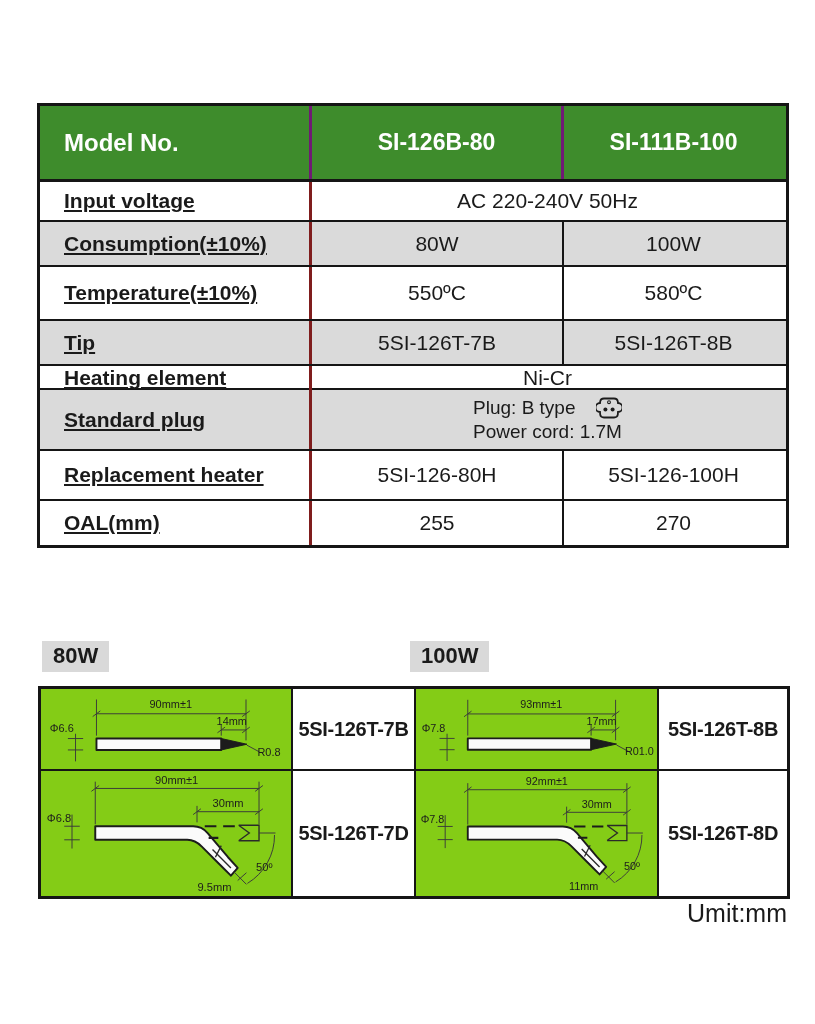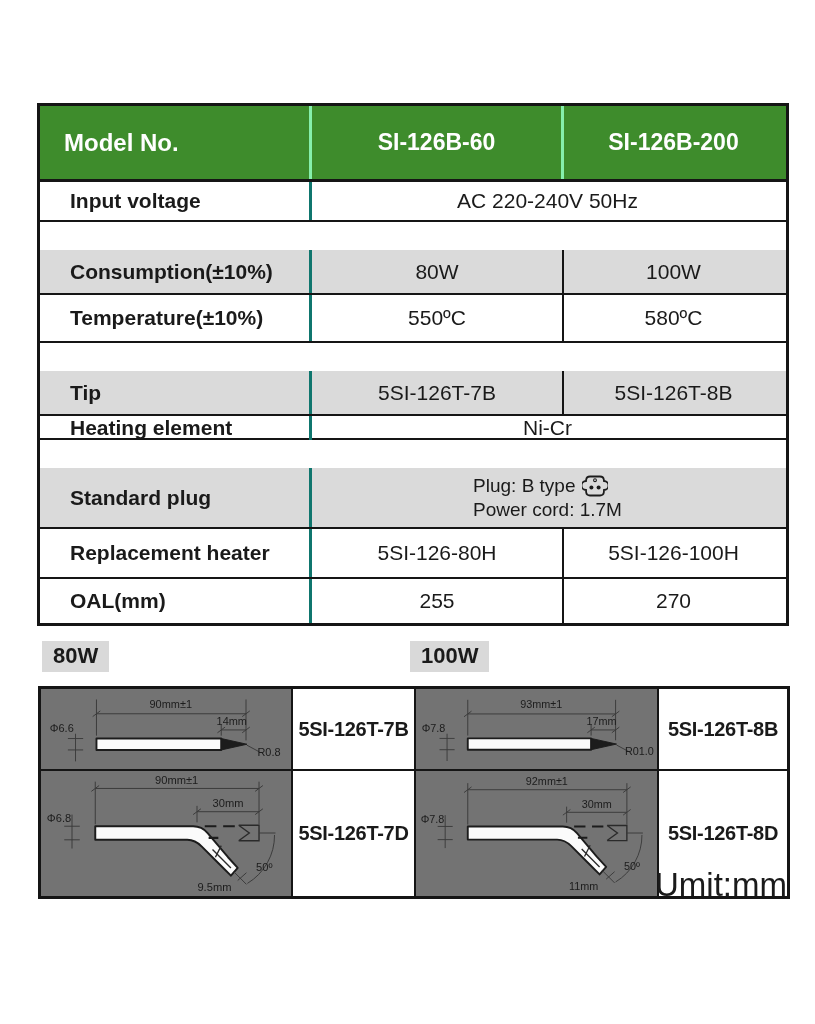--- a/index.html
+++ b/index.html
@@ -6,74 +6,74 @@
   body{width:815px;height:1024px;background:#ffffff;position:relative;
        font-family:"Liberation Sans",sans-serif;color:#1a1a1a;}
   .page{position:absolute;inset:0;background:#fff;}
 
   
   .spec-table{position:absolute;left:37px;top:103px;width:752px;
               border:3px solid #151515;box-sizing:border-box;background:#fff;}
   .thead{display:grid;grid-template-columns:272px 252px 219px;height:73px;
          background:#3e8c2c;border-bottom:3px solid #151515;}
   .th{color:#ffffff;font-weight:bold;font-size:23px;display:flex;align-items:center;
-      justify-content:center;border-right:3px solid #86efac;box-sizing:border-box;}
+      justify-content:center;border-right:3px solid #701a75;box-sizing:border-box;}
   .th.first{justify-content:flex-start;padding-left:24px;font-size:24px;}
   .th.last{border-right:none;}
   .trow{display:grid;grid-template-columns:272px 252px 219px;
         border-bottom:2px solid #151515;box-sizing:border-box;background:#fff;}
-  .trow.gray{background:#dadada;margin-top:28px;}
+  .trow.gray{background:#dadada;}
   .trow.last{border-bottom:none;border-radius:10px;}
   .cell{display:flex;align-items:center;box-sizing:border-box;font-size:21px;}
-  .cell.label{font-weight:bold;padding-left:30px;border-right:3px solid #0f766e;}
+  .cell.label{font-weight:bold;padding-left:24px;border-right:3px solid #7f1d1d;text-decoration:underline;}
   .cell.val{justify-content:center;}
   .cell.mid{border-right:2px solid #151515;}
   .cell.merged{grid-column:2 / 4;justify-content:center;}
-  .h-r1{height:40px}.h-r2{height:45px}.h-r3{height:48px}.h-r4{height:45px}
+  .h-r1{height:40px}.h-r2{height:45px}.h-r3{height:54px}.h-r4{height:45px}
   .h-r5{height:24px}.h-r6{height:61px}.h-r7{height:50px}.h-r8{height:44px}
   .pluglines{display:inline-block;text-align:left;font-size:19px;line-height:1.25;}
-  .plugline1{display:flex;align-items:center;gap:6px;}
+  .plugline1{display:flex;align-items:center;gap:6px;justify-content:space-between;}
   .plug-icon{display:inline-block;}
 
   
   .power-label{position:absolute;background:#d9d9d9;font-weight:bold;font-size:22px;
                padding:2px 11px 3px 11px;color:#1a1a1a;}
   .pl-80{left:42px;top:641px;}
   .pl-100{left:410px;top:641px;}
   .tips-table{position:absolute;left:38px;top:686px;width:752px;height:213px;
               border:3px solid #151515;box-sizing:border-box;background:#ededed;
               display:grid;grid-template-columns:252px 123px 243px 128px;
               grid-template-rows:82px 125px;}
   .tcell{box-sizing:border-box;border-right:2px solid #151515;border-bottom:2px solid #151515;}
   .tcell.lastcol{border-right:none;}
   .tcell.lastrow{border-bottom:none;}
-  .tcell.draw{background:#737373;overflow:hidden;}
+  .tcell.draw{background:#84cc16;overflow:hidden;}
   .tcell.name{background:#ffffff;display:flex;align-items:center;justify-content:center;
               font-weight:bold;font-size:20px;letter-spacing:-0.3px;}
   .tip-svg{display:block;width:100%;height:100%;}
   svg text{font-family:"Liberation Sans",sans-serif;font-size:11.5px;fill:#1c1c1c;}
   .dline{stroke:#3a3a3a;stroke-width:1;fill:none;}
   .pline{stroke:#1c1c1c;stroke-width:2;fill:#fbfbfb;stroke-linejoin:round;}
   .fillp{fill:#1c1c1c;stroke:#1c1c1c;stroke-width:1;}
   .thin{stroke:#2a2a2a;stroke-width:1.4;fill:none;}
   .dash{stroke:#1c1c1c;stroke-width:2.2;fill:none;}
 
-  .unit-note{position:absolute;left:37px;top:866px;width:750px;text-align:right;
-             font-size:33px;color:#1a1a1a;}
+  .unit-note{position:absolute;left:37px;top:899px;width:750px;text-align:right;
+             font-size:25px;color:#1a1a1a;}
 </style>
 </head>
 <body>
 
 <div class="page">
 
   <div class="spec-table">
     <div class="thead">
       <div class="th first">Model No.</div>
-      <div class="th">SI-126B-60</div>
-      <div class="th last">SI-126B-200</div>
+      <div class="th">SI-126B-80</div>
+      <div class="th last">SI-111B-100</div>
     </div>
 
     <div class="trow h-r1">
       <div class="cell label">Input voltage</div>
       <div class="cell val merged">AC 220-240V 50Hz</div>
     </div>
 
     <div class="trow gray h-r2">
       <div class="cell label">Consumption(±10%)</div>
       <div class="cell val mid">80W</div>

